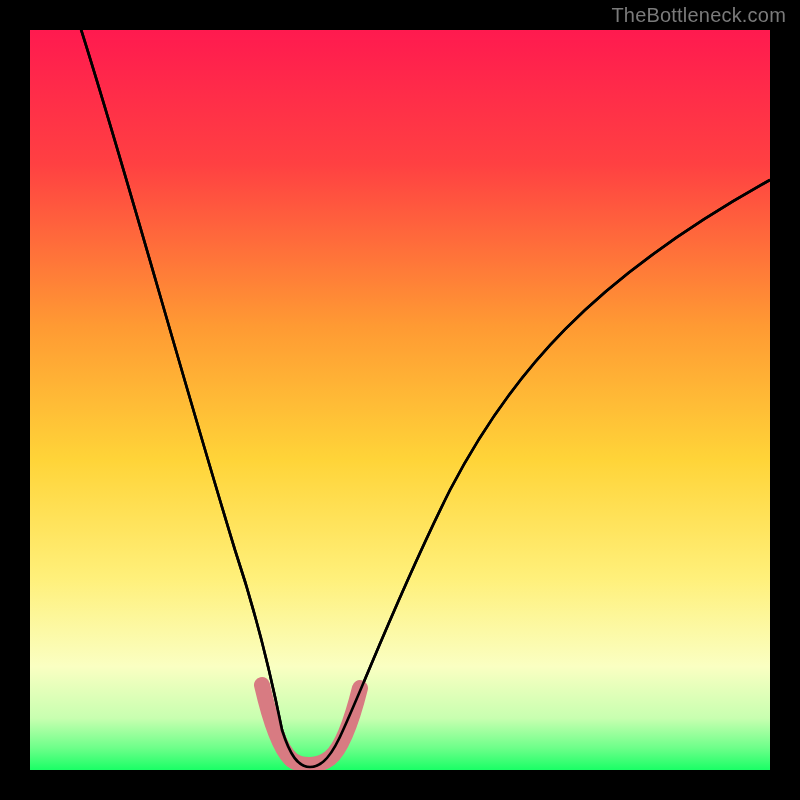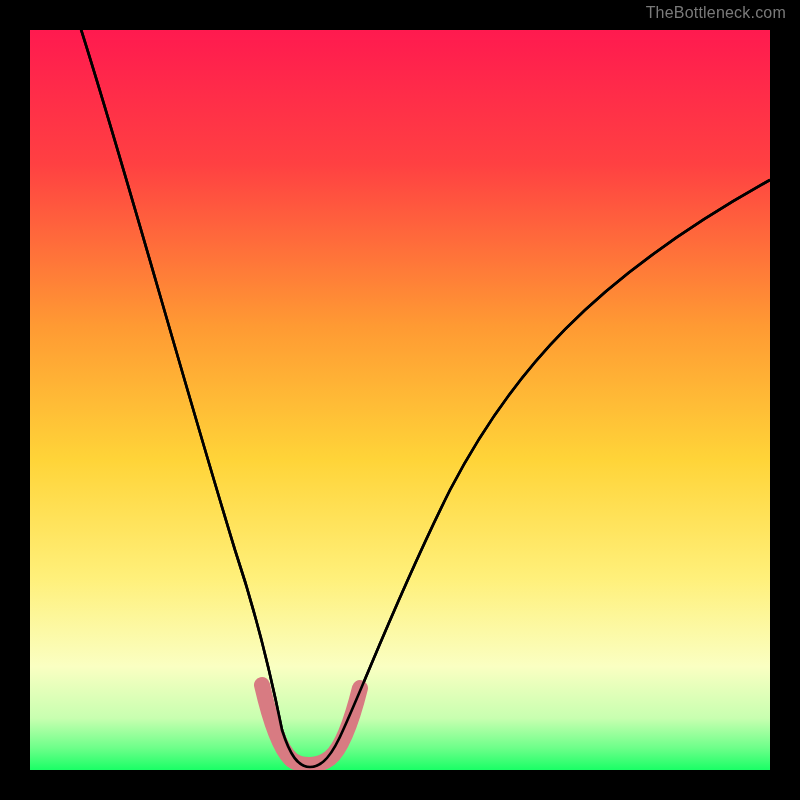--- a/index.html
+++ b/index.html
@@ -14,21 +14,21 @@
     width: 800px;
     height: 800px;
     background: #000;
     position: relative;
   }
   .watermark {
     position: absolute;
     top: 4px;
     right: 14px;
     color: #7a7a7a;
-    font-size: 16px;
+    font-size: 20px;
     font-weight: 500;
     letter-spacing: 0.2px;
     z-index: 5;
   }
   .plot-area {
     position: absolute;
     left: 30px;
     top: 30px;
     width: 740px;
     height: 740px;

